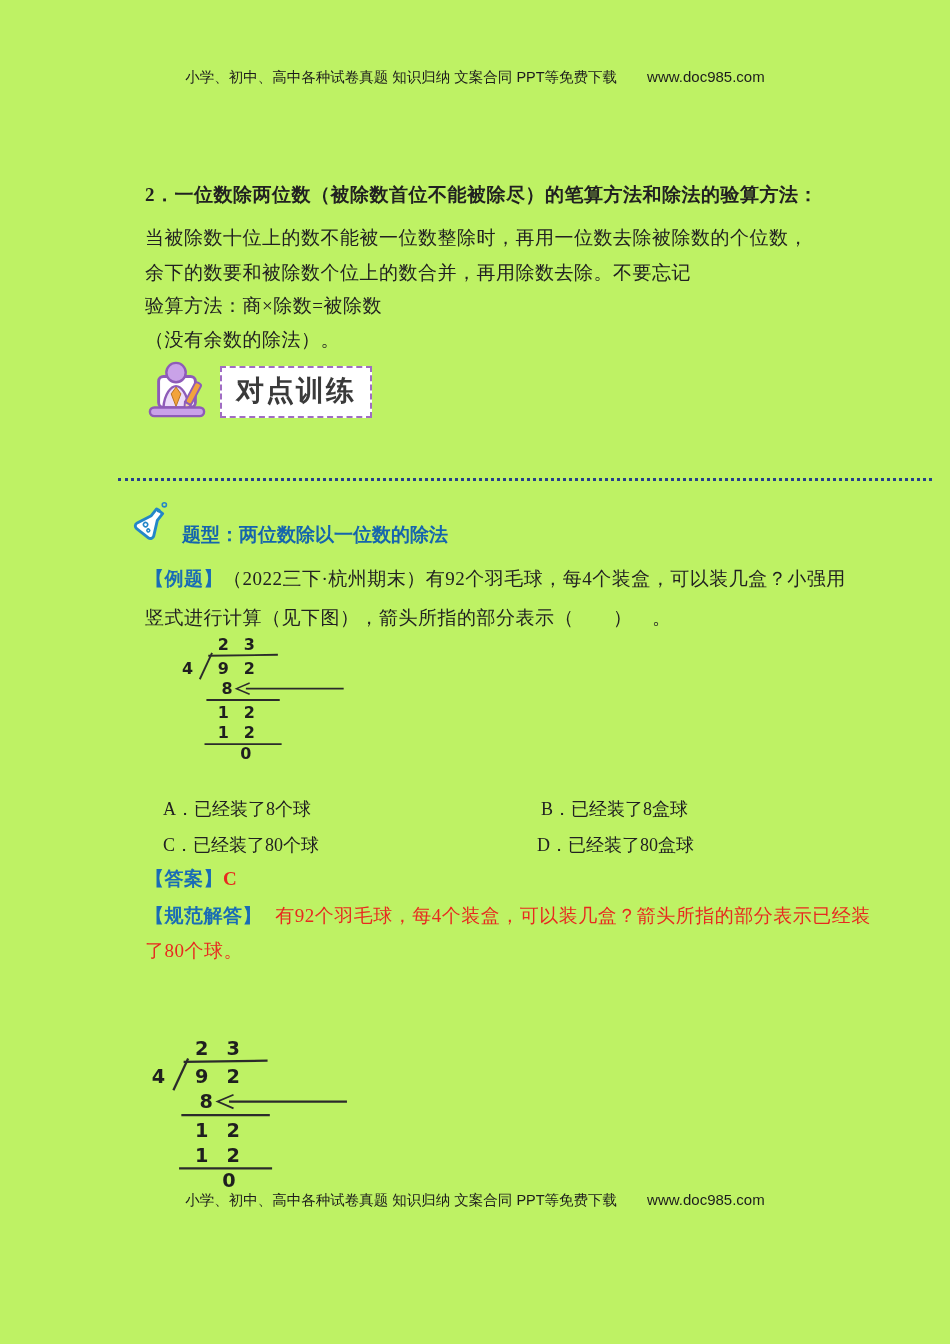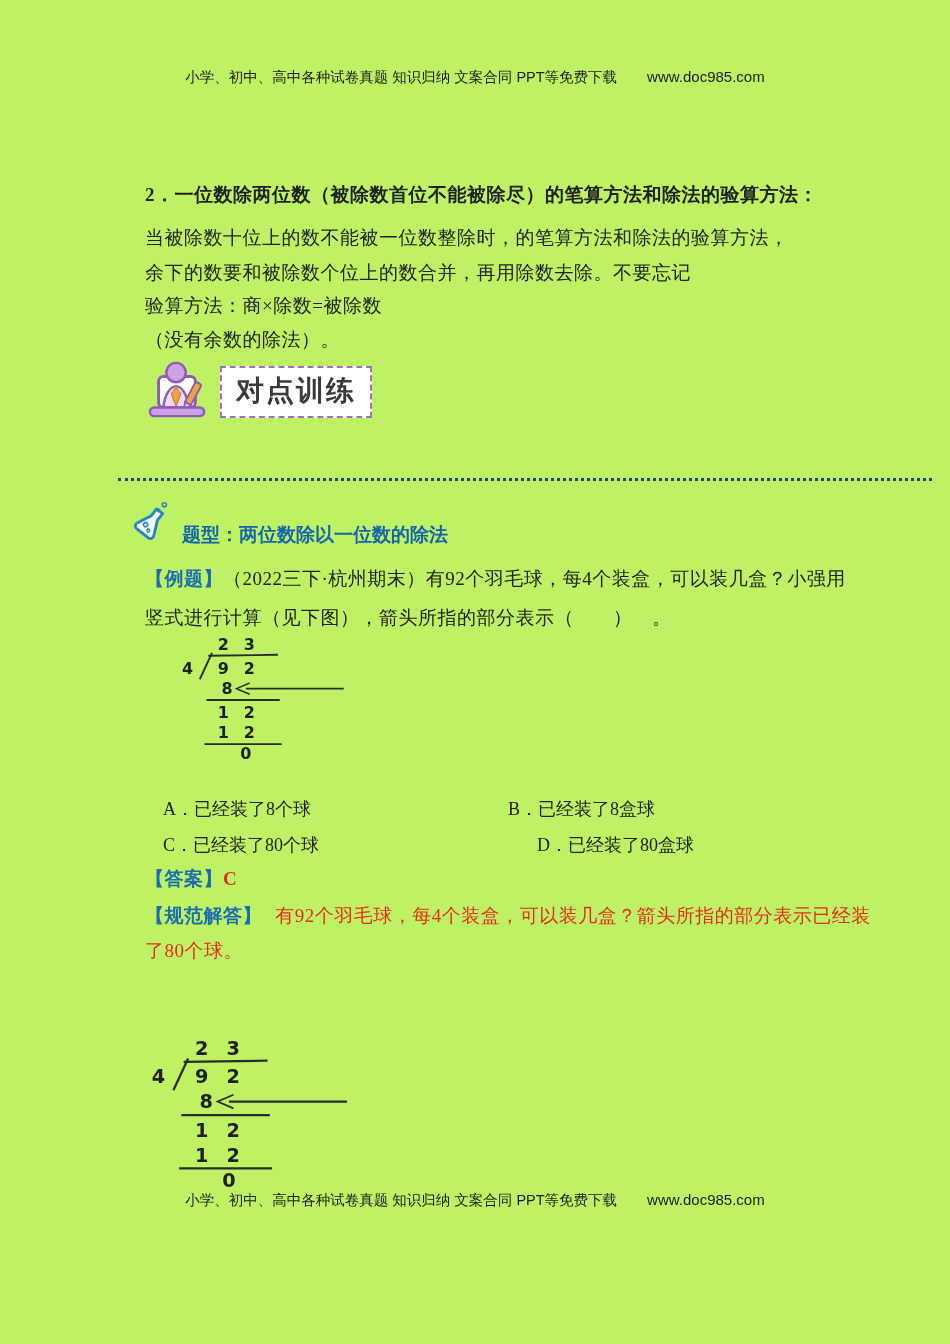--- a/index.html
+++ b/index.html
@@ -29,21 +29,21 @@
 <body>
 
 <div class="page">
 
   <div class="hf" style="top:68px;">
     <span>小学、初中、高中各种试卷真题 知识归纳 文案合同 PPT等免费下载</span>
     <span class="url">www.doc985.com</span>
   </div>
 
   <div class="bodyline bold" style="top:182px;">2．一位数除两位数（被除数首位不能被除尽）的笔算方法和除法的验算方法：</div>
-  <div class="bodyline" style="top:225px;">当被除数十位上的数不能被一位数整除时，的笔算方法和除法的验算方法，</div>
+  <div class="bodyline" style="top:225px;">当被除数十位上的数不能被一位数整除时，再用一位数去除被除数的个位数，</div>
   <div class="bodyline" style="top:293px;">验算方法：商×除数=被除数</div>
   <div class="bodyline" style="top:260px;">余下的数要和被除数个位上的数合并，再用除数去除。不要忘记</div>
   <div class="bodyline" style="top:327px;">（没有余数的除法）。</div>
 
   <div class="badge-row">
     <span>
       <svg width="62" height="60" viewBox="0 0 64 62">
         <rect x="13" y="17" width="38" height="32" rx="5" fill="#ffffff" stroke="#8e5bb8" stroke-width="3"></rect>
         <circle cx="31" cy="13" r="10" fill="#c9a2e8" stroke="#8e5bb8" stroke-width="2.5"></circle>
         <path d="M18 49 C19 35 26 27 31 27 C36 27 43 35 44 49 Z" fill="#ecdcf9" stroke="#8e5bb8" stroke-width="2.5"></path>
@@ -92,21 +92,21 @@
     <line class="ld-line" x1="80" y1="56" x2="184" y2="56"></line>
     <polyline class="ld-thin" points="84,50 70,56 84,62"></polyline>
     <line class="ld-line" x1="38" y1="68" x2="116" y2="68"></line>
     <text class="ld-num" x="50" y="87">1 2</text>
     <text class="ld-num" x="50" y="109">1 2</text>
     <line class="ld-line" x1="36" y1="115" x2="118" y2="115"></line>
     <text class="ld-num" x="74" y="131">0</text>
   </svg>
 
   <div class="opt" style="left:163px;top:797px;">A．已经装了8个球</div>
-  <div class="opt" style="left:508px;top:797px;">B．已经装了8盒球</div>
+  <div class="opt" style="left:541px;top:797px;">B．已经装了8盒球</div>
   <div class="opt" style="left:163px;top:833px;">C．已经装了80个球</div>
   <div class="opt" style="left:537px;top:833px;text-align:center;">D．已经装了80盒球</div>
 
   <div class="bodyline" style="top:866px;">
     <span class="tag bold">【答案】</span><span class="red bold">C</span>
   </div>
 
   <div class="bodyline" style="top:903px;">
     <span class="tag bold">【规范解答】</span>
     <span class="red" style="margin-left:8px;">有92个羽毛球，每4个装盒，可以装几盒？箭头所指的部分表示已经装</span>

